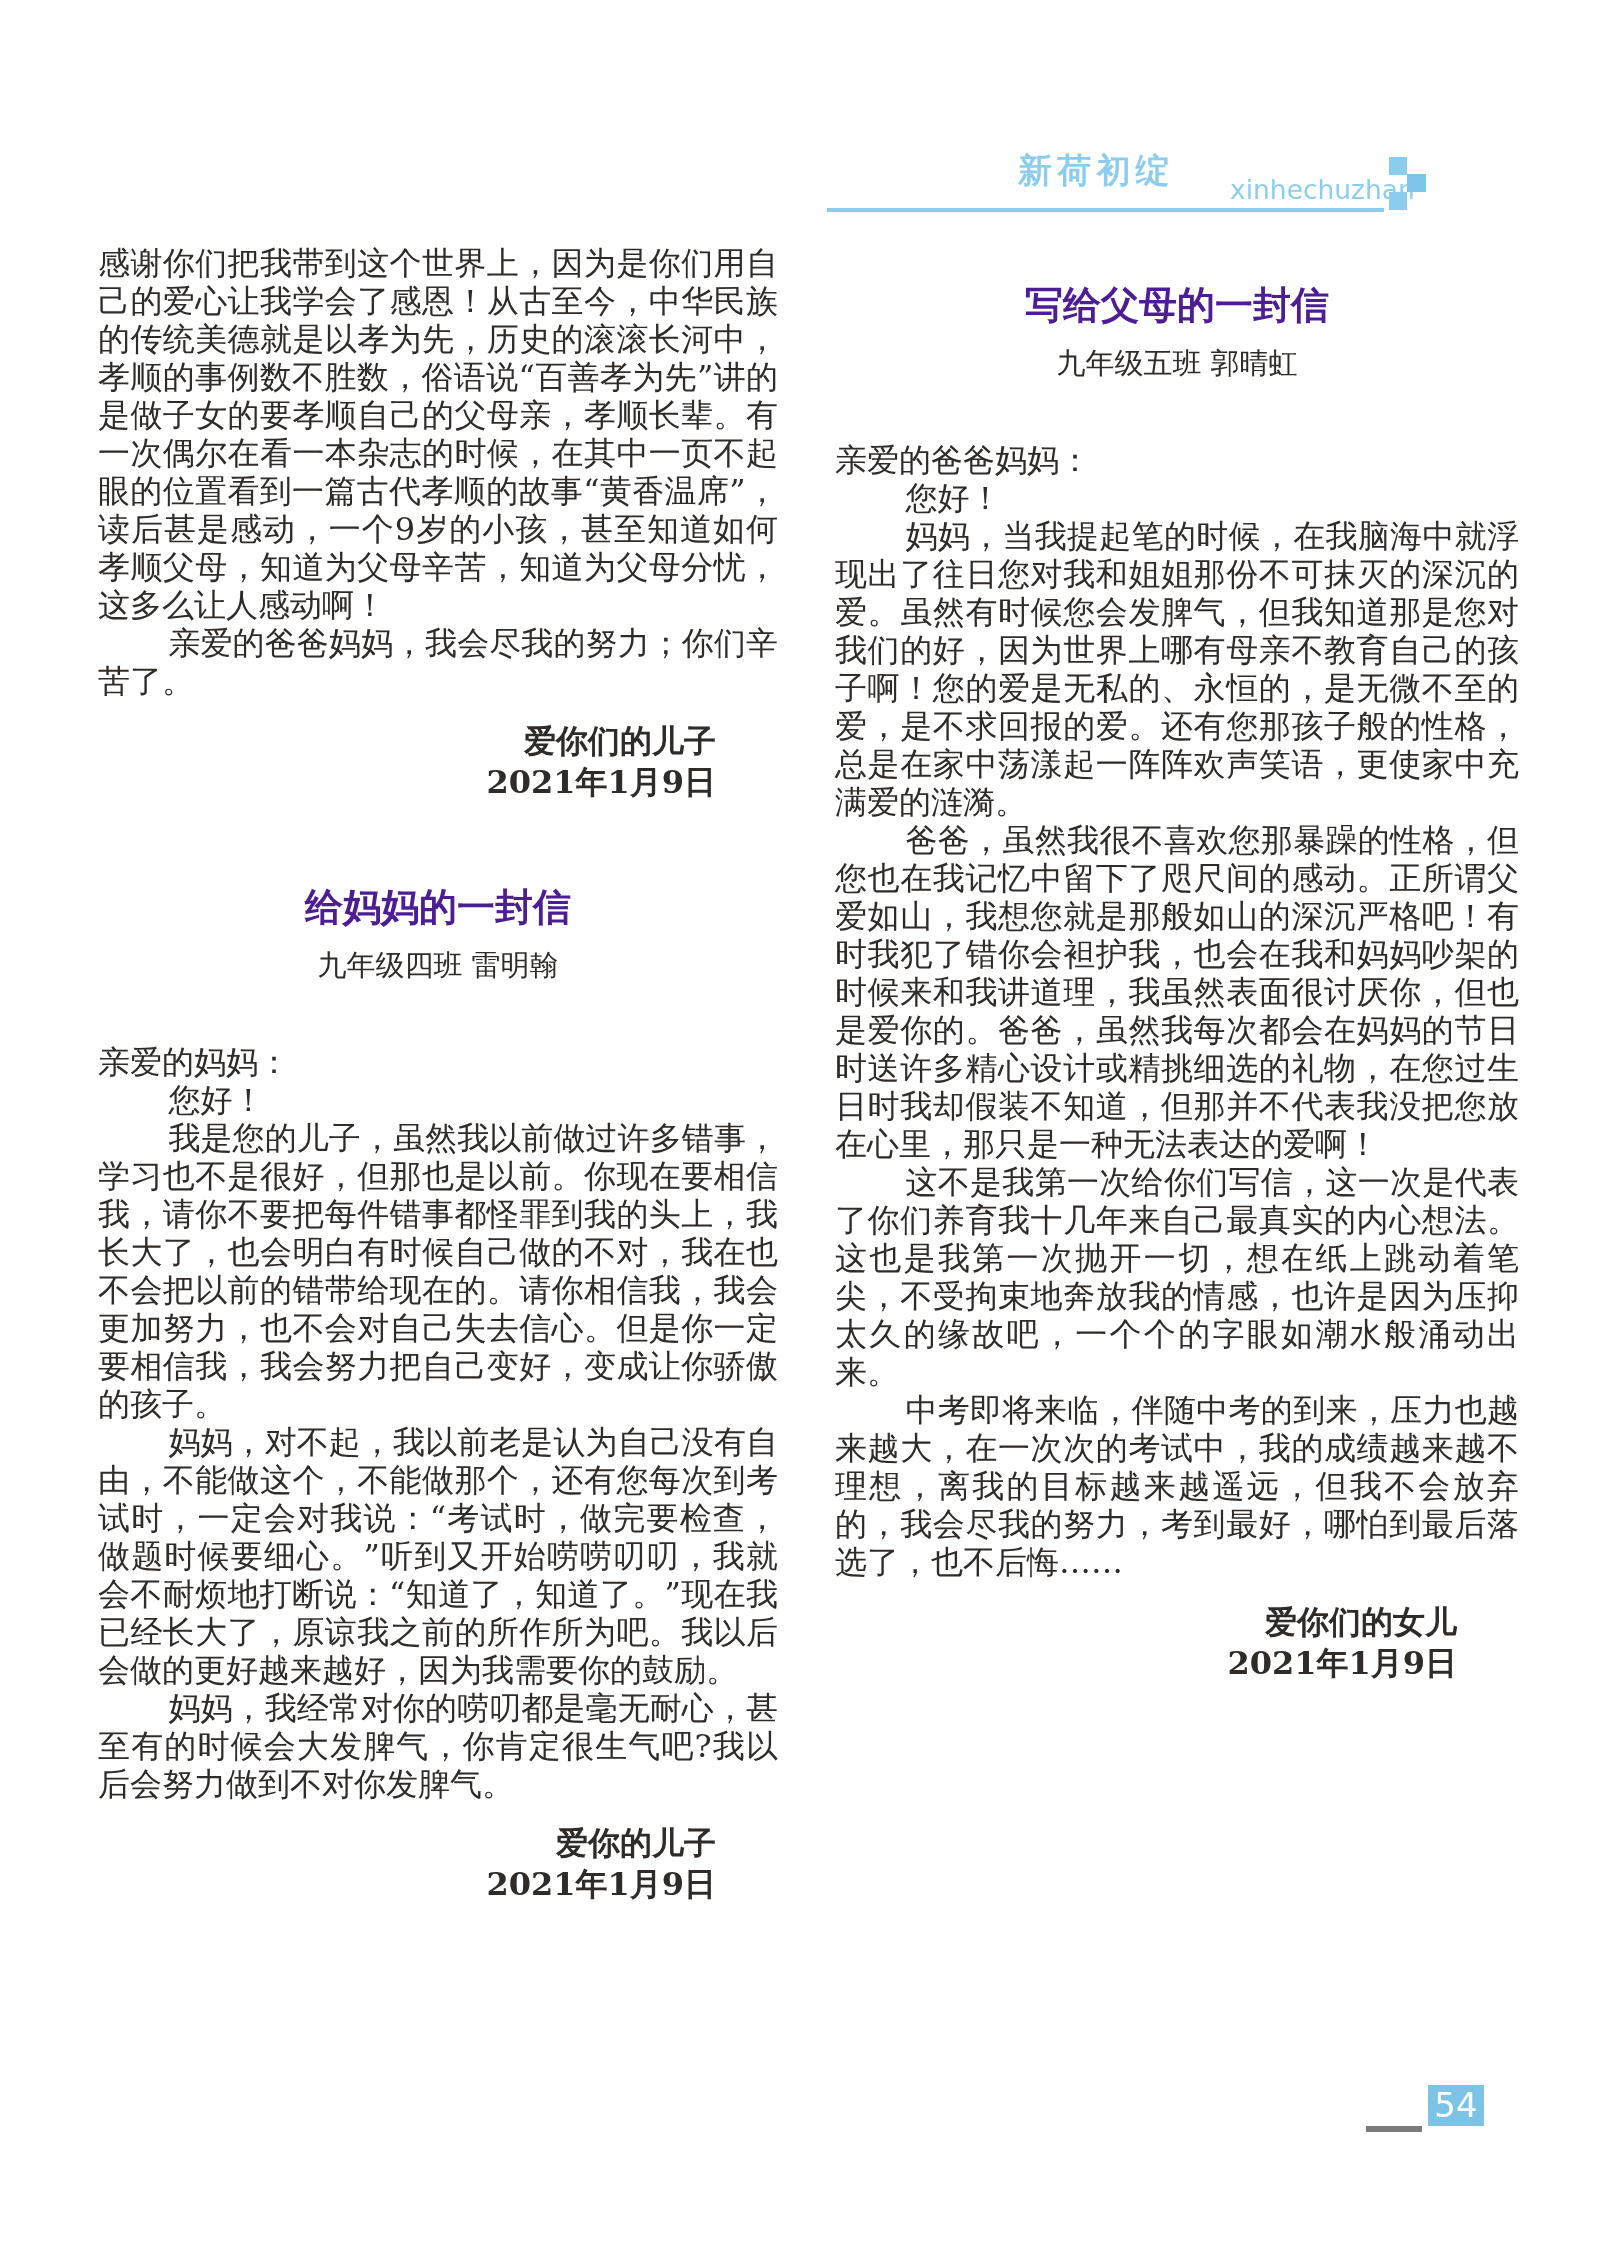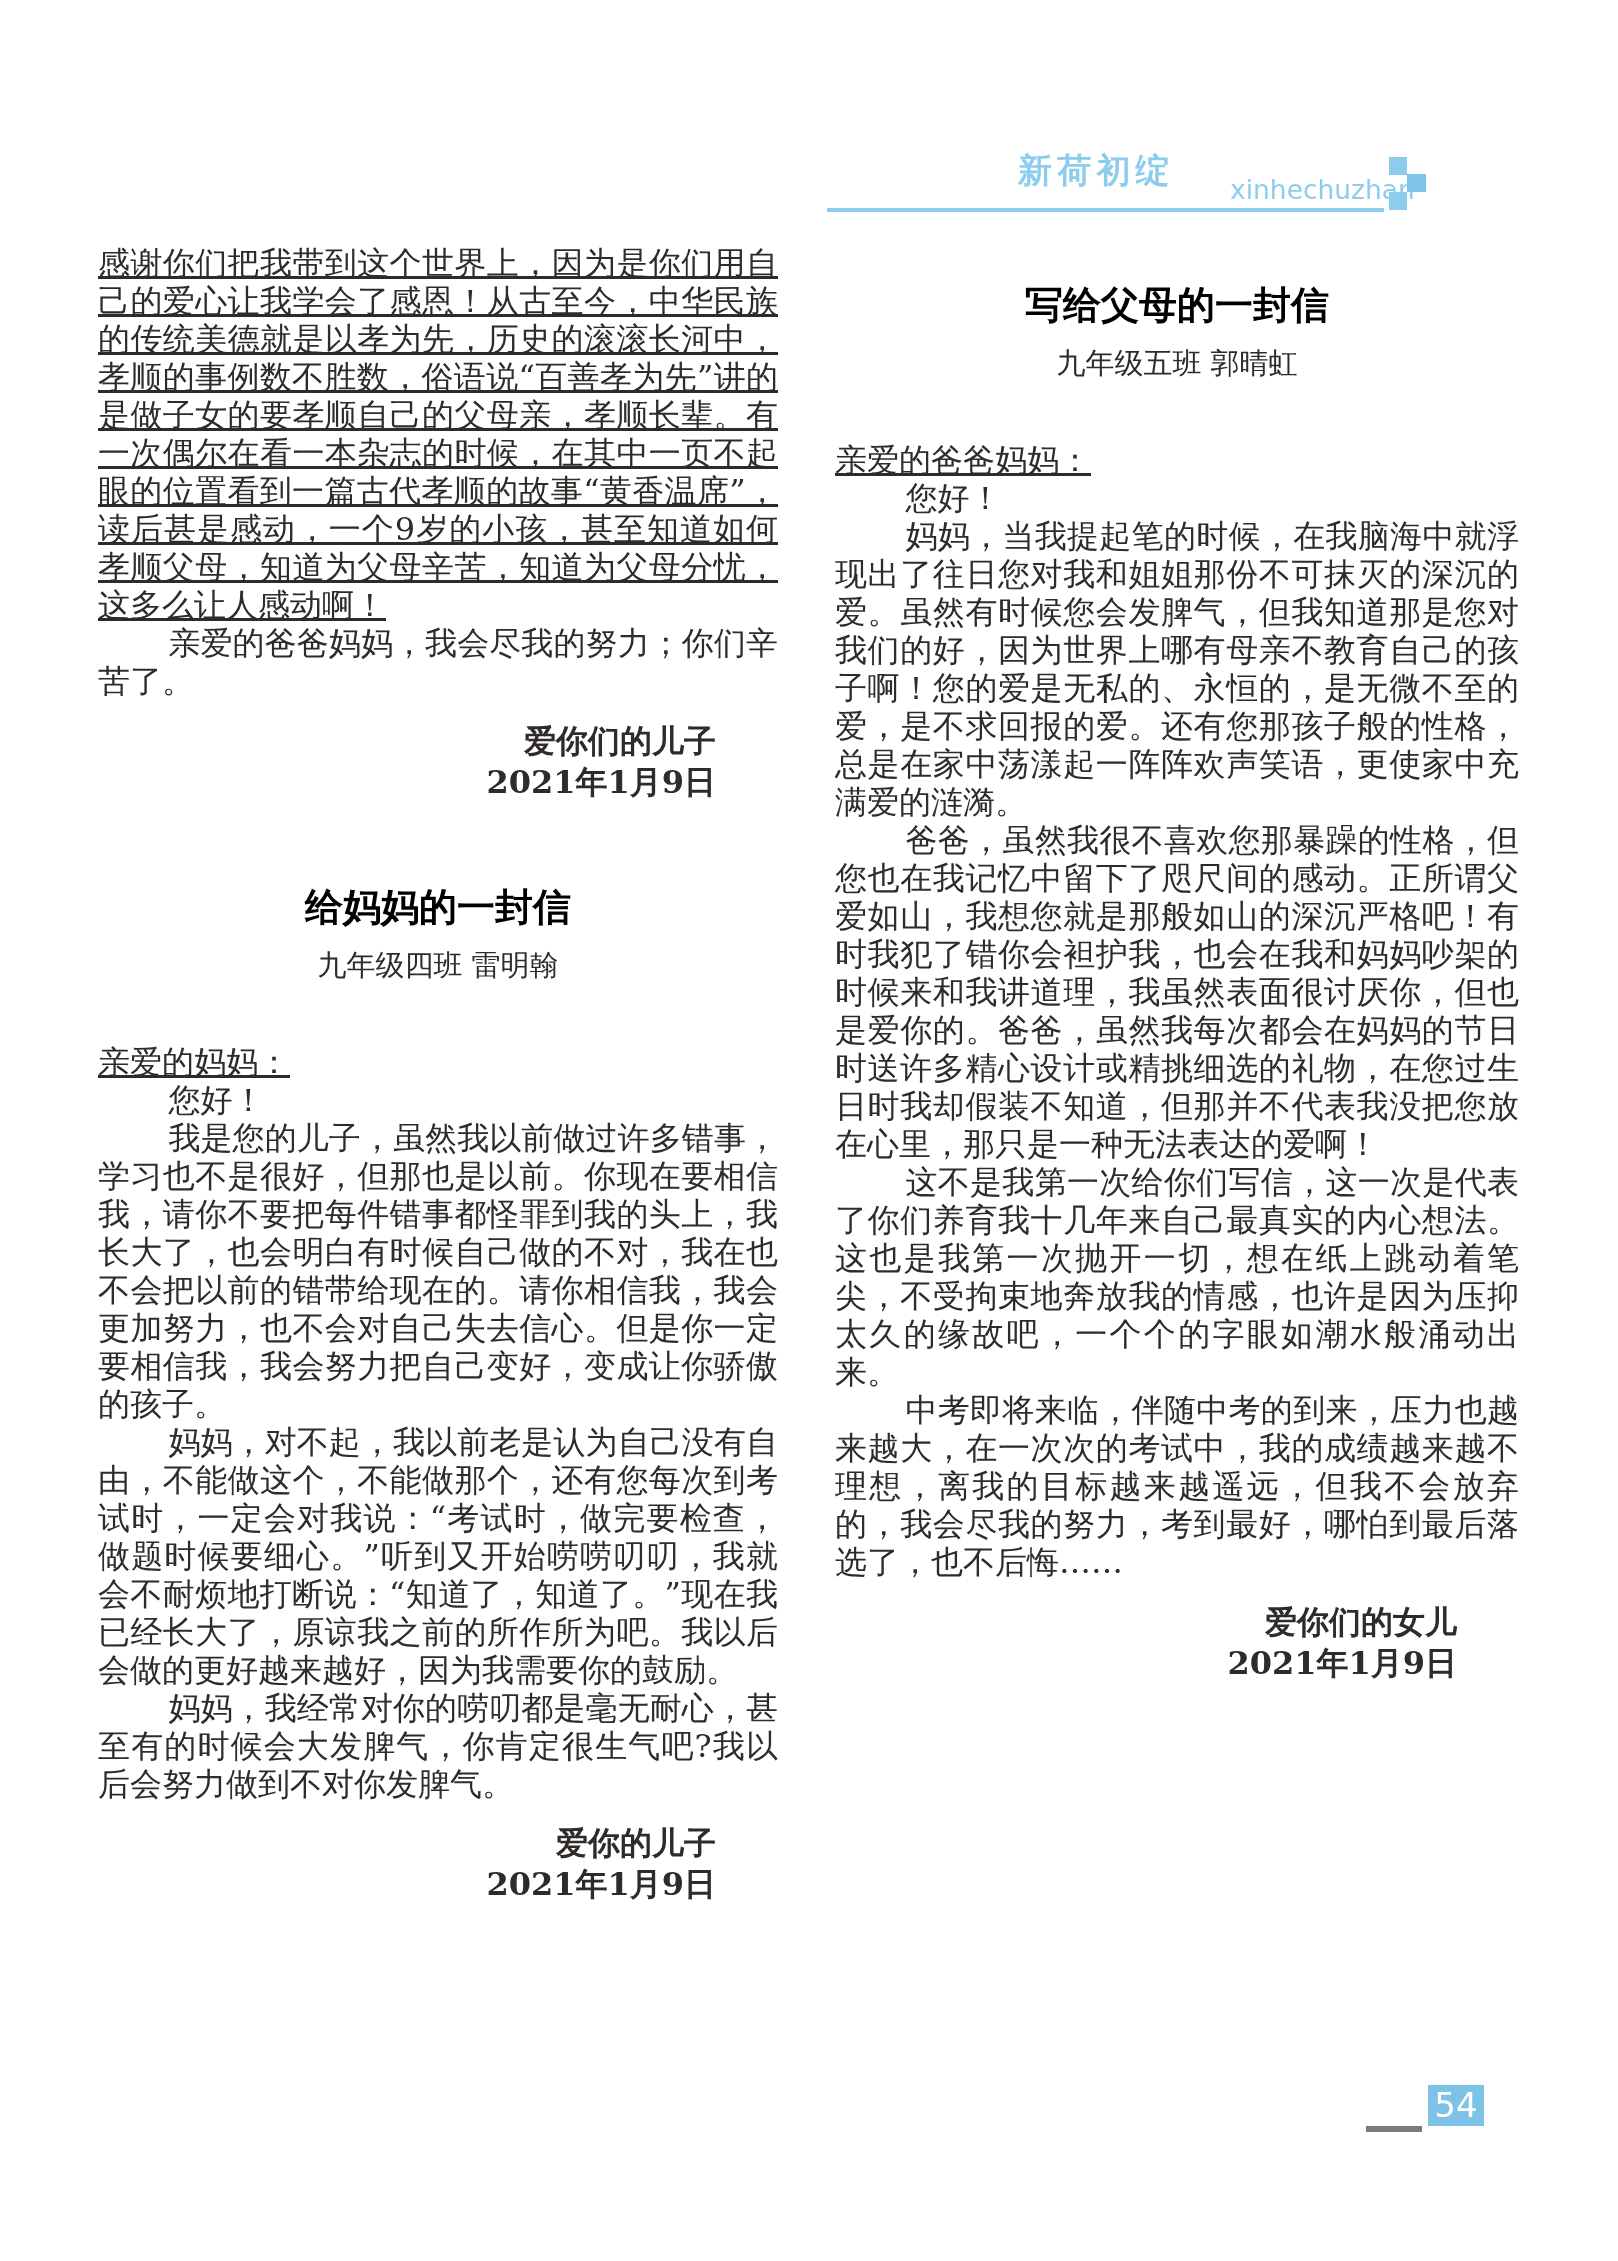--- a/index.html
+++ b/index.html
@@ -33,25 +33,25 @@
   .deco-squares .sq2{left:18.4px;top:17px;background:#7fc4e9;}
   .deco-squares .sq3{left:0;top:35px;}
   
   .col{position:absolute;font-size:32px;line-height:38px;}
   .col-left{left:98px;top:244px;width:680px;}
   .col-right{left:835px;top:283px;width:684px;}
   .body-par{
     margin:0;text-align:justify;
     text-indent:2.2em;
   }
-  .no-indent{text-indent:0;text-decoration:underline;}
+  .no-indent{text-indent:0;}
   .letter-title{
     margin:82px 0 0 0;
     text-align:center;
-    font-size:38px;font-weight:bold;color:#000000;
+    font-size:38px;font-weight:bold;color:#4c1d95;
     line-height:44px;
   }
   .col-right .letter-title{margin-top:0;}
   .letter-author{
     margin:19px 0 0 0;
     text-align:center;
     font-size:29px;color:#2f2b28;line-height:35px;
   }
   .salutation{margin-top:60px;}
   .signature-block{

